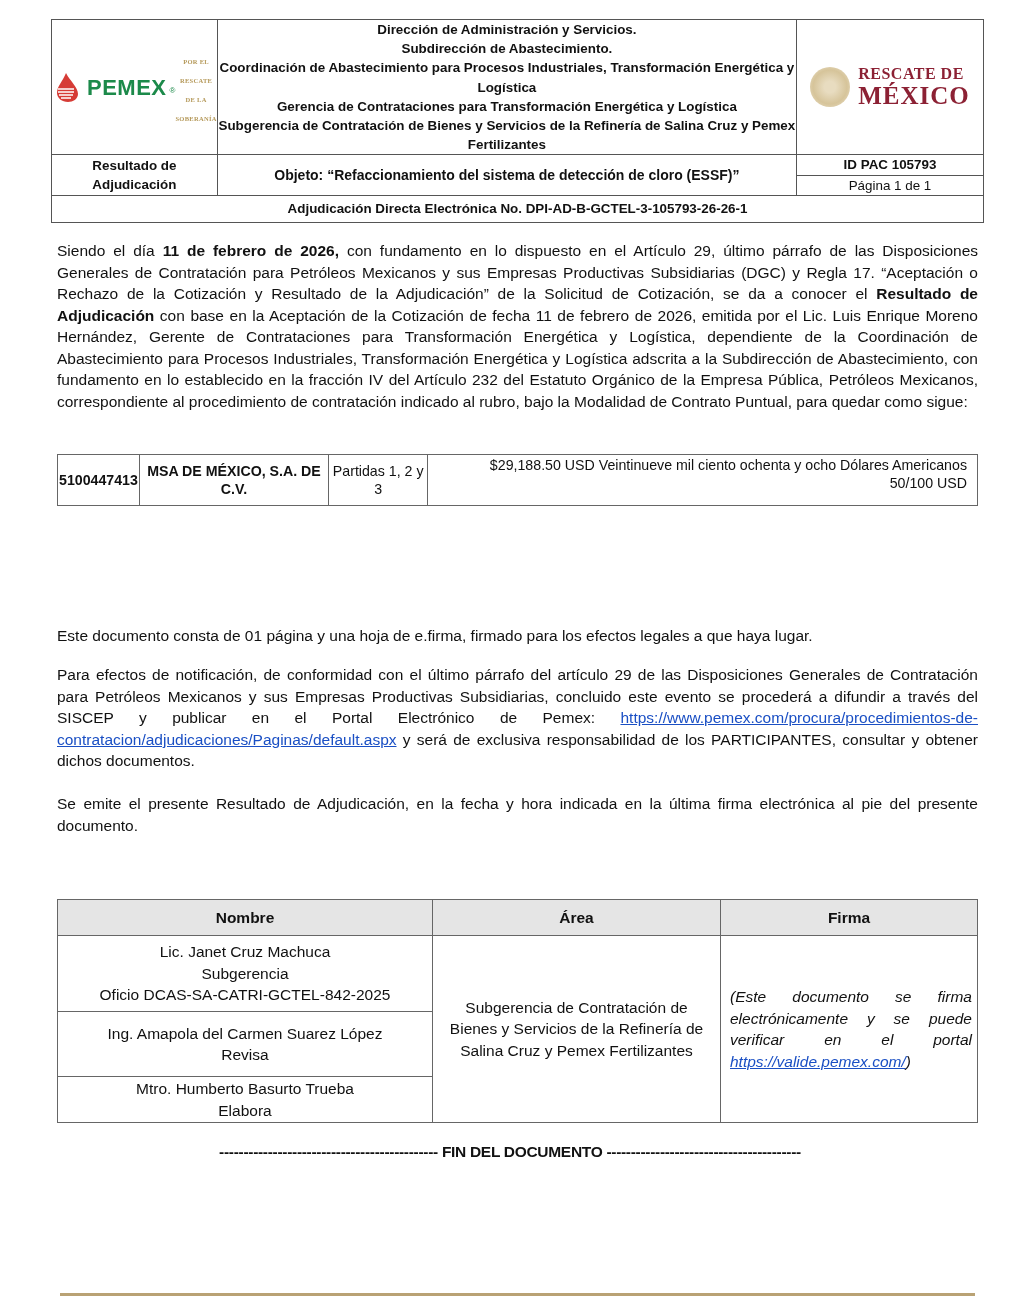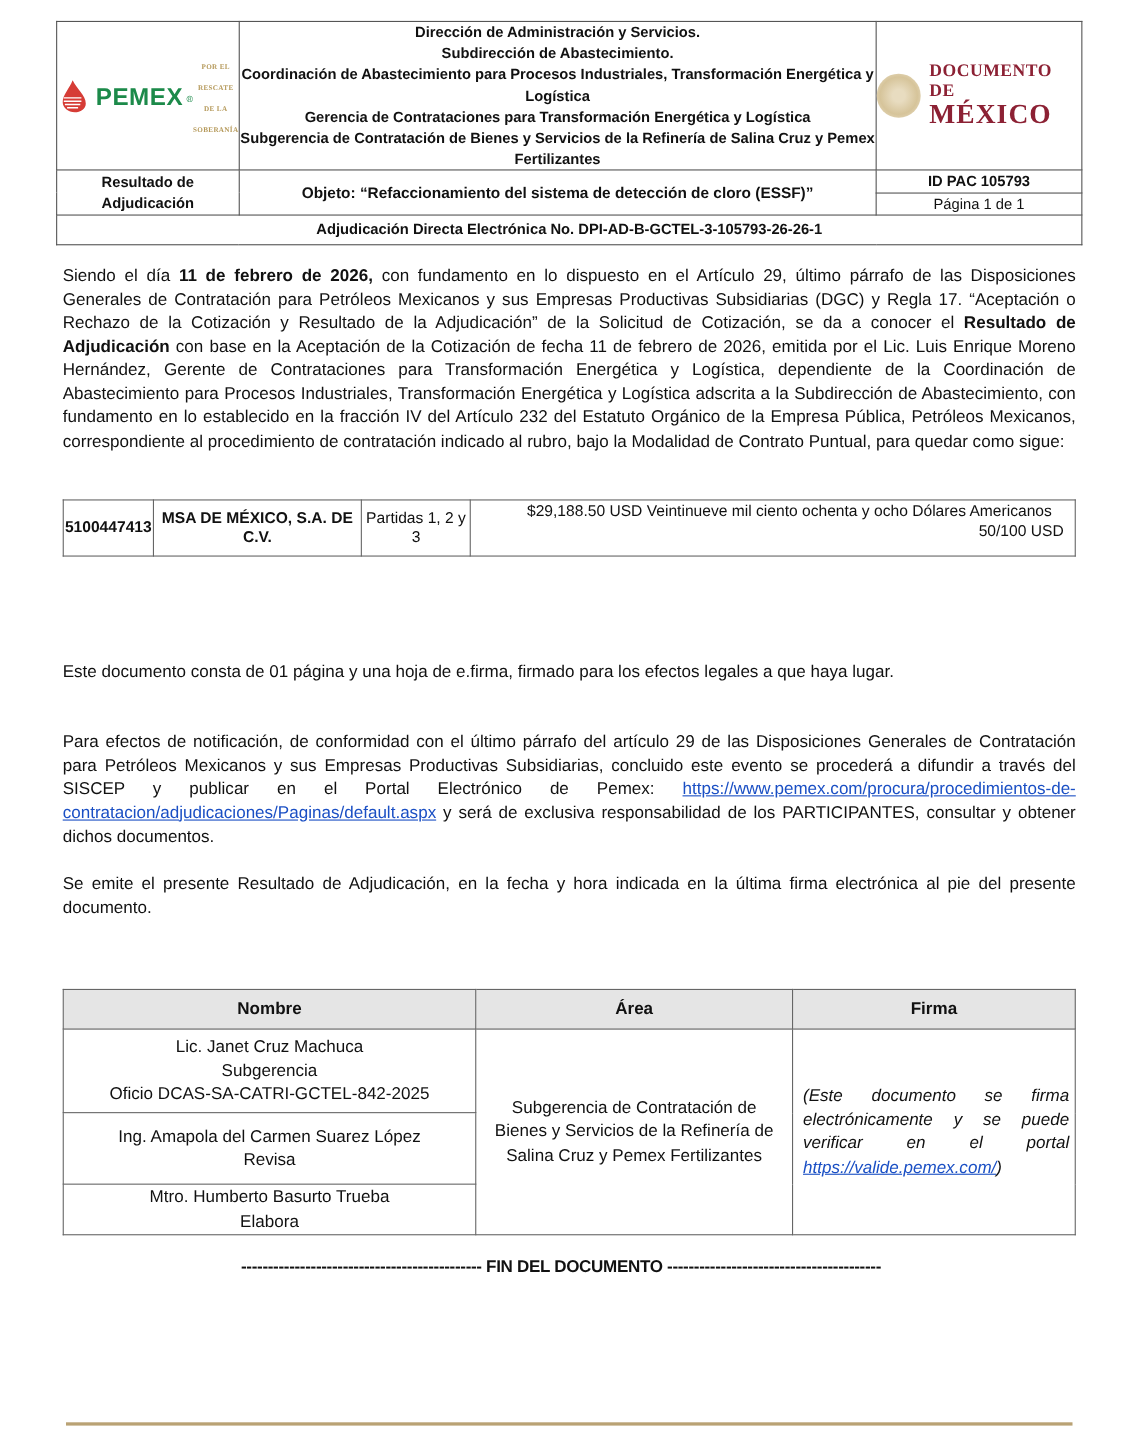--- a/index.html
+++ b/index.html
@@ -74,21 +74,21 @@
         <div>Dirección de Administración y Servicios.</div>
         <div>Subdirección de Abastecimiento.</div>
         <div>Coordinación de Abastecimiento para Procesos Industriales, Transformación Energética y Logística</div>
         <div>Gerencia de Contrataciones para Transformación Energética y Logística</div>
         <div>Subgerencia de Contratación de Bienes y Servicios de la Refinería de Salina Cruz y Pemex Fertilizantes</div>
       </td>
       <td class="gob-cell" colspan="1">
         <div class="gob-logo">
           <div class="seal"></div>
           <div class="gob-text">
-            <div class="gob-t1">DOCUMENTO DE</div>
+            <div class="gob-t1">RESCATE DE</div>
             <div class="gob-t2">MÉXICO</div>
           </div>
         </div>
       </td>
     </tr>
     <tr style="height:20px">
       <td class="bold" rowspan="2">Resultado de Adjudicación</td>
       <td class="bold" rowspan="2" style="font-size:14px">Objeto: “Refaccionamiento del sistema de detección de cloro (ESSF)”</td>
       <td class="bold">ID PAC 105793</td>
     </tr>
@@ -102,26 +102,26 @@
     </table>
 
   <div class="para" style="top:240px"><span>Siendo el día </span><b>11 de febrero de 2026,</b><span> con fundamento en lo dispuesto en el Artículo 29, último párrafo de las Disposiciones Generales de Contratación para Petróleos Mexicanos y sus Empresas Productivas Subsidiarias (DGC) y Regla 17. “Aceptación o Rechazo de la Cotización y Resultado de la Adjudicación” de la Solicitud de Cotización, se da a conocer el </span><b>Resultado de Adjudicación</b><span> con base en la Aceptación de la Cotización de fecha 11 de febrero de 2026, emitida por el Lic. Luis Enrique Moreno Hernández, Gerente de Contrataciones para Transformación Energética y Logística, dependiente de la Coordinación de Abastecimiento para Procesos Industriales, Transformación Energética y Logística adscrita a la Subdirección de Abastecimiento, con fundamento en lo establecido en la fracción IV del Artículo 232 del Estatuto Orgánico de la Empresa Pública, Petróleos Mexicanos, correspondiente al procedimiento de contratación indicado al rubro, bajo la Modalidad de Contrato Puntual, para quedar como sigue:</span></div>
 
   <table class="award">
     <tbody>
     <tr>
       <td style="font-weight:bold">5100447413</td>
       <td style="font-weight:bold">MSA DE MÉXICO, S.A. DE C.V.</td>
       <td>Partidas 1, 2 y 3</td>
-      <td style="padding:0 10px 12px 40px;text-align-last:right">$29,188.50 USD Veintinueve mil ciento ochenta y ocho Dólares Americanos 50/100 USD</td>
+      <td style="text-align:right;padding:0 10px 12px 40px;text-align-last:right">$29,188.50 USD Veintinueve mil ciento ochenta y ocho Dólares Americanos 50/100 USD</td>
     </tr>
   </tbody>
     </table>
 
-  <div class="para" style="top:600px">Este documento consta de 01 página y una hoja de e.firma, firmado para los efectos legales a que haya lugar.</div>
+  <div class="para" style="top:625px">Este documento consta de 01 página y una hoja de e.firma, firmado para los efectos legales a que haya lugar.</div>
 
   <div class="para" style="top:664px"><span>Para efectos de notificación, de conformidad con el último párrafo del artículo 29 de las Disposiciones Generales de Contratación para Petróleos Mexicanos y sus Empresas Productivas Subsidiarias, concluido este evento se procederá a difundir a través del SISCEP y publicar en el Portal Electrónico de Pemex: </span><a class="link">https://www.pemex.com/procura/procedimientos-de-contratacion/adjudicaciones/Paginas/default.aspx</a><span> y será de exclusiva responsabilidad de los PARTICIPANTES, consultar y obtener dichos documentos.</span></div>
 
   <div class="para" style="top:793px">Se emite el presente Resultado de Adjudicación, en la fecha y hora indicada en la última firma electrónica al pie del presente documento.</div>
 
 
   <table class="sig">
     <tbody>
         <tr>
       <th style="width:372px">Nombre</th>

